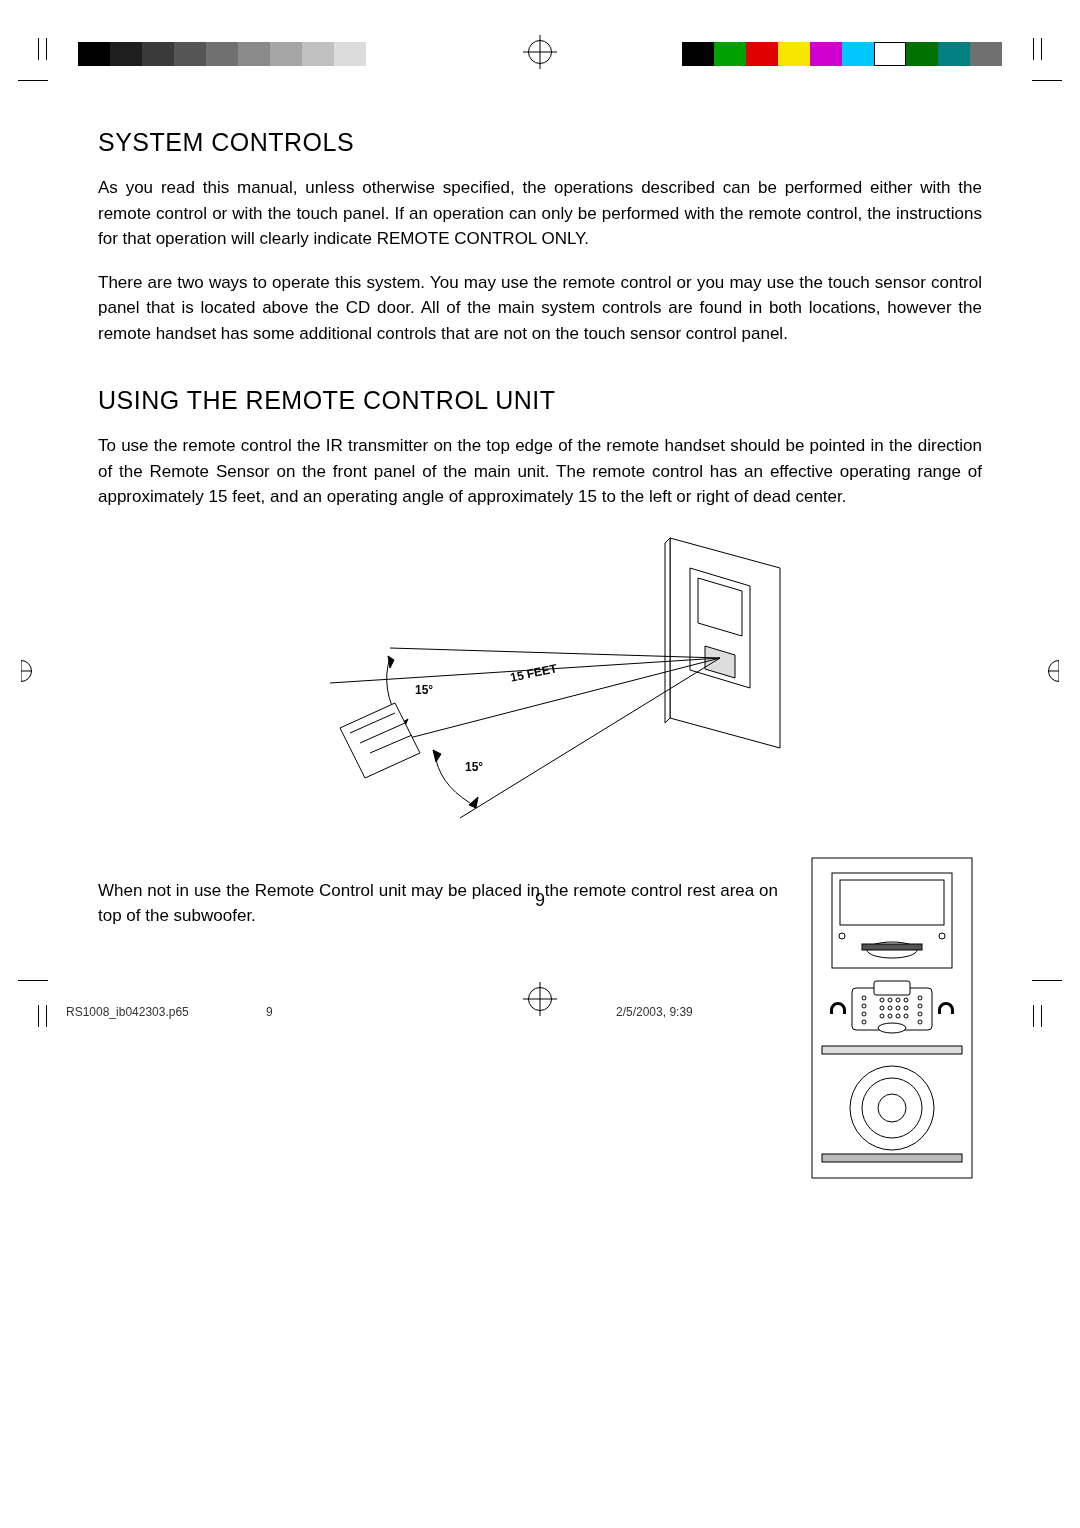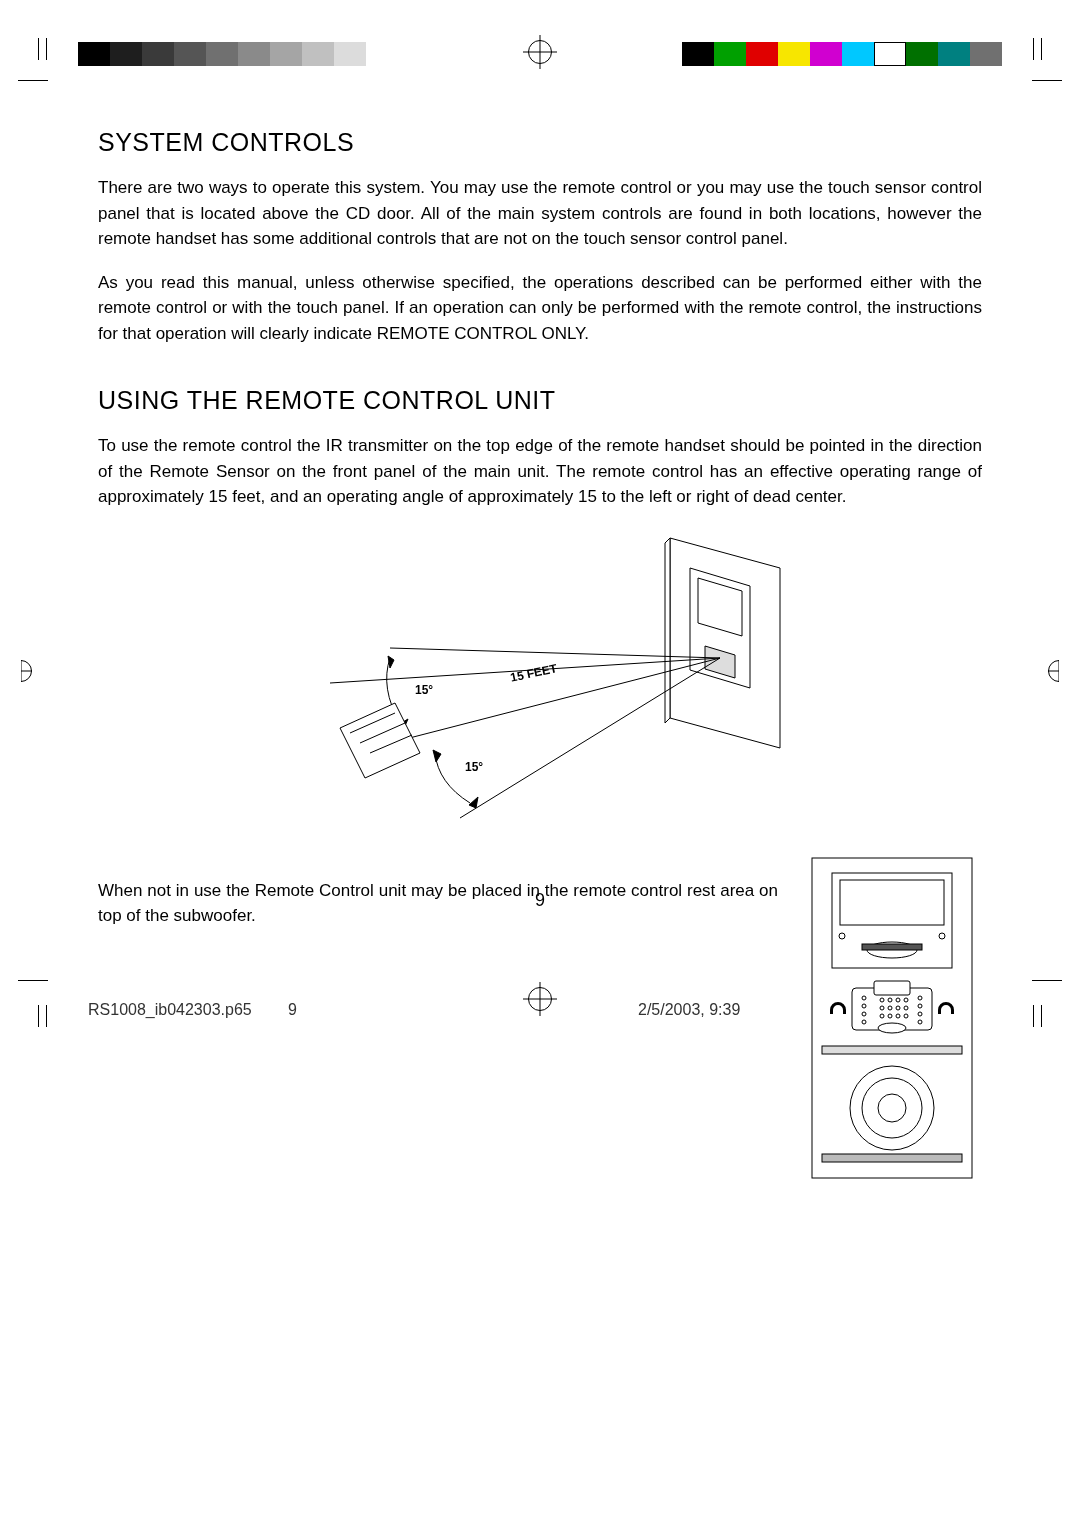--- a/index.html
+++ b/index.html
@@ -49,21 +49,21 @@
   h1{font-size:25px;font-weight:400;letter-spacing:0.5px;margin:0 0 18px 0}
   p{font-size:17px;line-height:1.5;margin:0 0 18px 0;text-align:justify}
   .sec2{margin-top:40px}
   .fig{position:relative;height:320px;margin:10px auto 20px;width:640px}
   .row{display:flex;align-items:flex-start;gap:24px}
   .col-text{flex:1}
   .col-img{width:180px}
   .subwoofer{width:180px;height:340px;margin-top:-20px}
   .callout{font-size:15px;letter-spacing:0.5px}
   .page-num{position:absolute;left:0;right:0;text-align:center;font-size:18px;bottom:8px}
-  .footer{position:absolute;bottom:220px;left:88px;right:80px;font-size:16px;color:#333;display:flex}
+  .footer{position:absolute;bottom:220px;left:66px;right:80px;font-size:12px;color:#333;display:flex}
   .footer .f1{flex:0 0 200px} .footer .f2{flex:0 0 260px} .footer .f3{flex:1;text-align:left;padding-left:90px}
 </style>
 </head>
 <body>
 
 <div class="page">
 
   <div class="crop tl1">
       <div class="v"></div>
     </div>
@@ -117,22 +117,22 @@
       <div style="background: rgb(208, 0, 208);"></div>
       <div style="background: rgb(0, 200, 255);"></div>
       <div style="background: rgb(255, 255, 255); box-shadow: rgb(0, 0, 0) 0px 0px 0px 1px inset;"></div>
       <div style="background: rgb(0, 112, 0);"></div>
       <div style="background: rgb(0, 128, 128);"></div>
       <div style="background: rgb(112, 112, 112);"></div>
     </div>
 
   <div class="content">
     <h1>SYSTEM CONTROLS</h1>
+    <p>As you read this manual, unless otherwise specified, the operations described can be performed either with the remote control or with the touch panel. If an operation can only be performed with the remote control, the instructions for that operation will clearly indicate REMOTE CONTROL ONLY.</p>
     <p>There are two ways to operate this system. You may use the remote control or you may use the touch sensor control panel that is located above the CD door. All of the main system controls are found in both locations, however the remote handset has some additional controls that are not on the touch sensor control panel.</p>
-    <p>As you read this manual, unless otherwise specified, the operations described can be performed either with the remote control or with the touch panel. If an operation can only be performed with the remote control, the instructions for that operation will clearly indicate REMOTE CONTROL ONLY.</p>
 
     <div class="sec2">
       <h1>USING THE REMOTE CONTROL UNIT</h1>
       <p>To use the remote control the IR transmitter on the top edge of the remote handset should be pointed in the direction of the Remote Sensor on the front panel of the main unit. The remote control has an effective operating range of approximately 15 feet, and an operating angle of approximately 15  to the left or right of dead center.</p>
     </div>
 
     <div class="fig">
       <svg viewBox="0 0 640 320" width="640" height="320">
 
         <g stroke="#000" fill="#fff" stroke-width="1">

